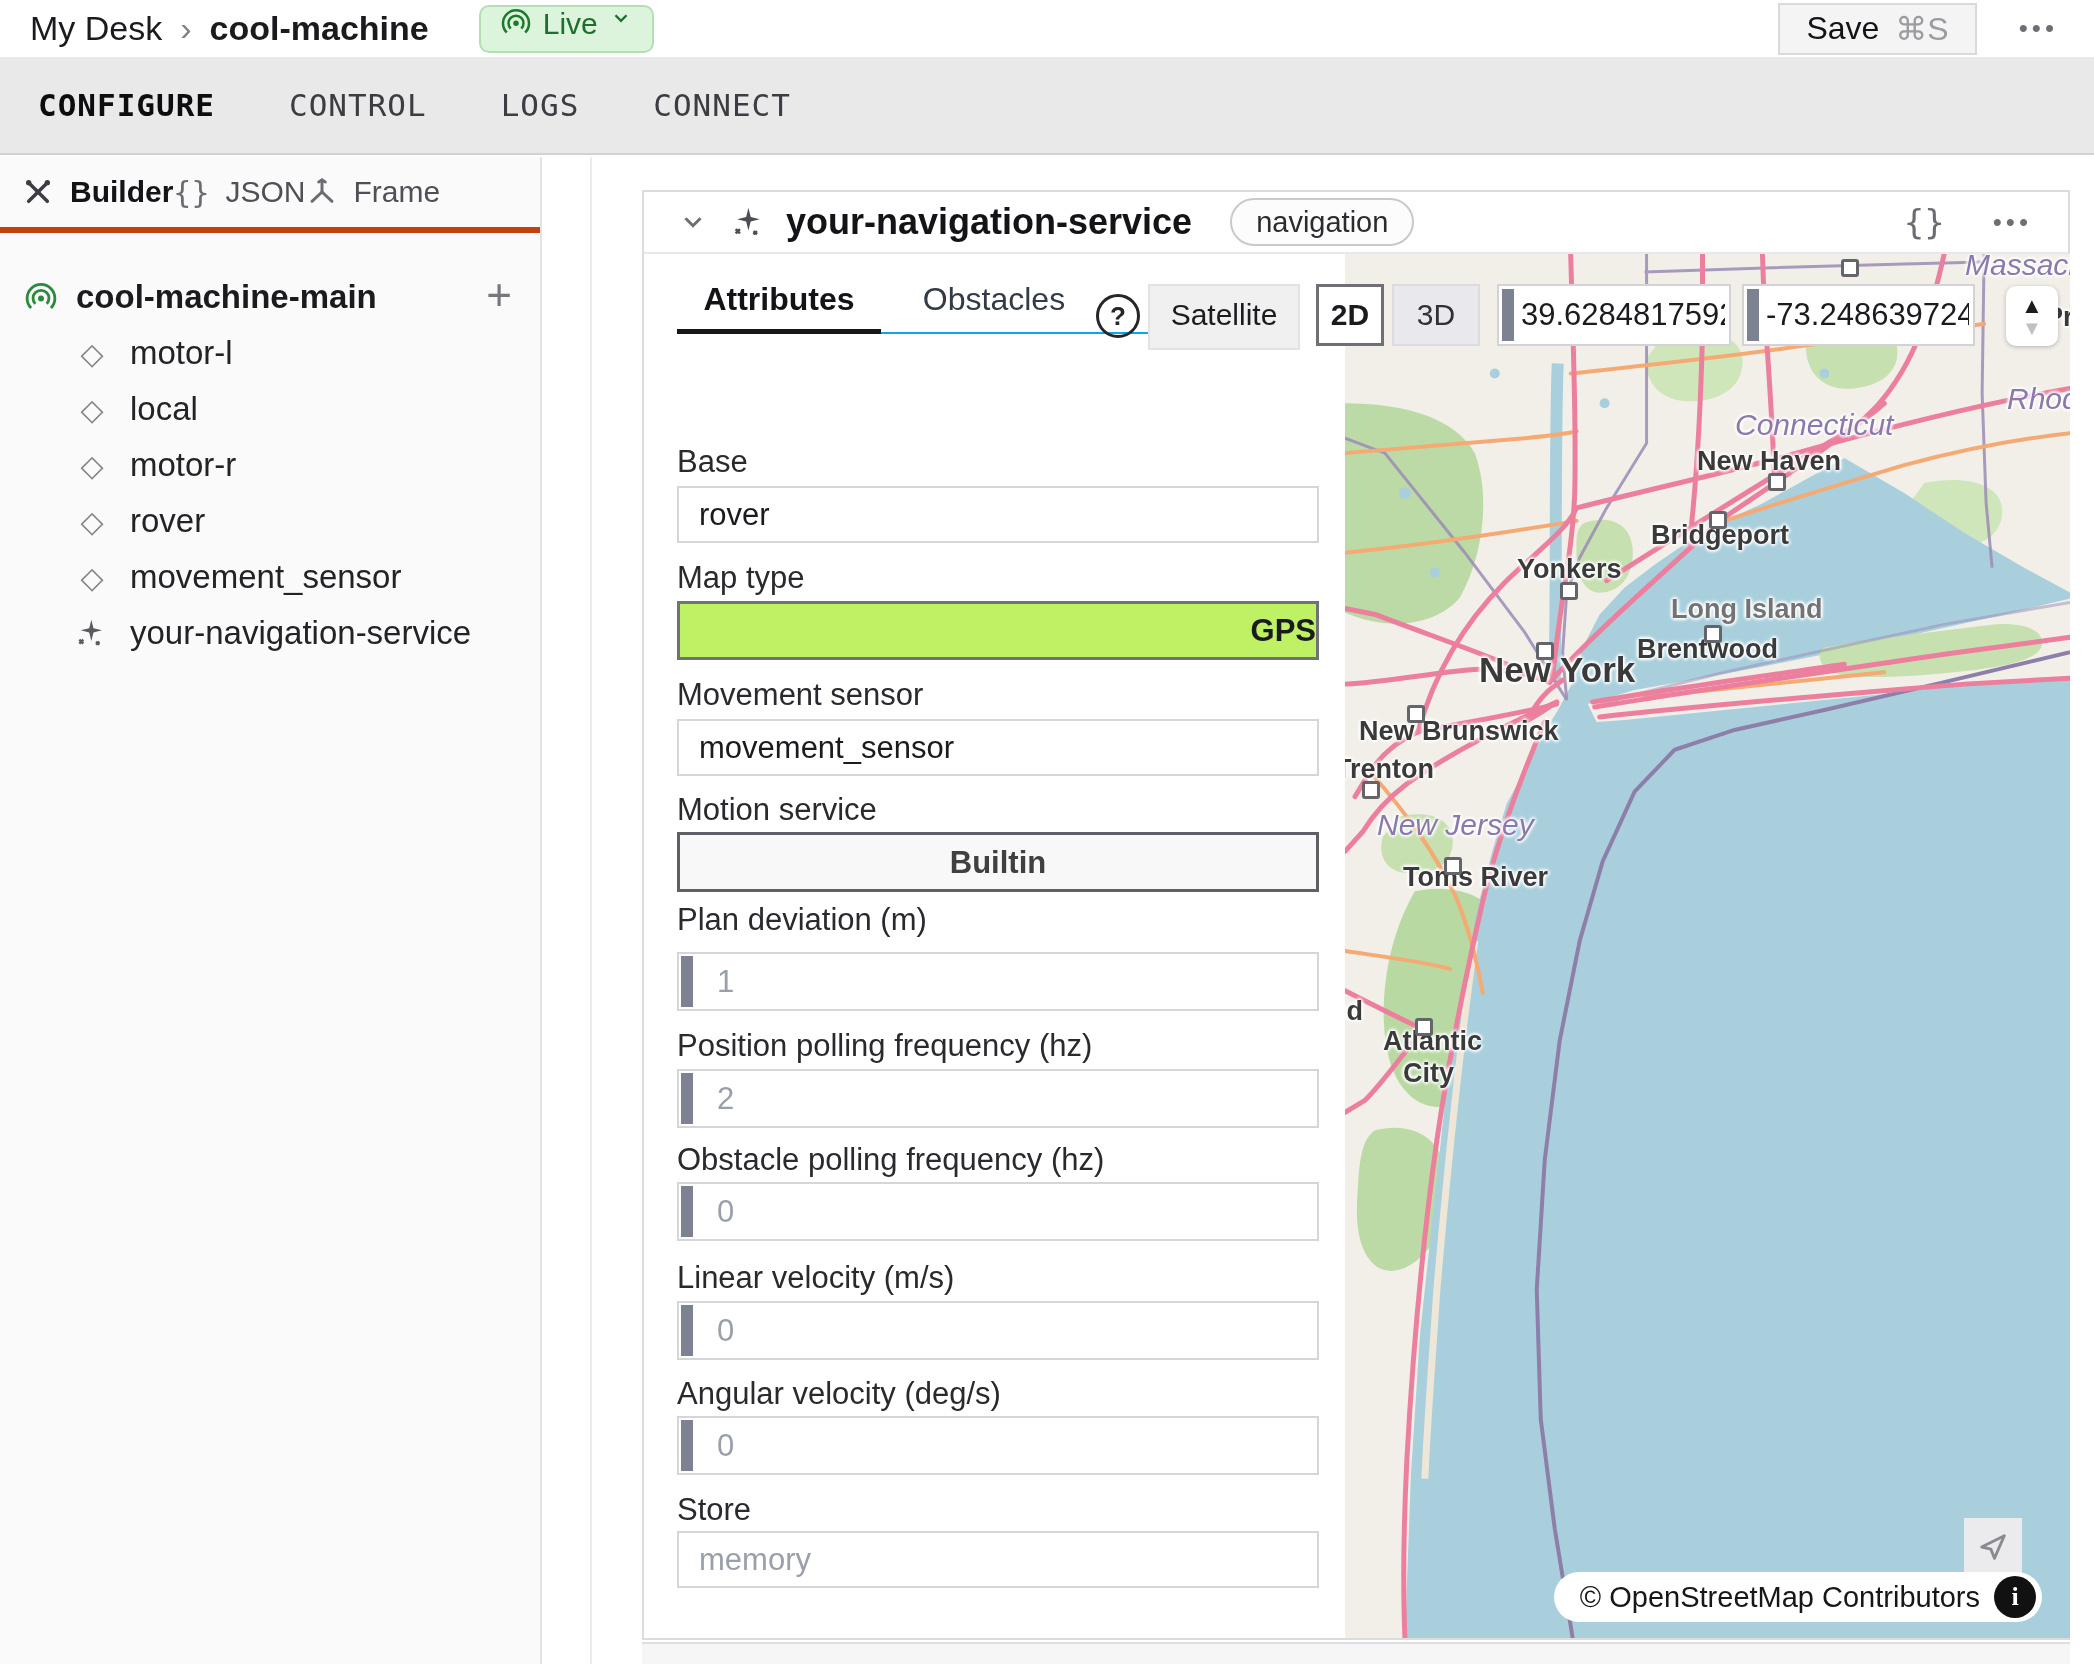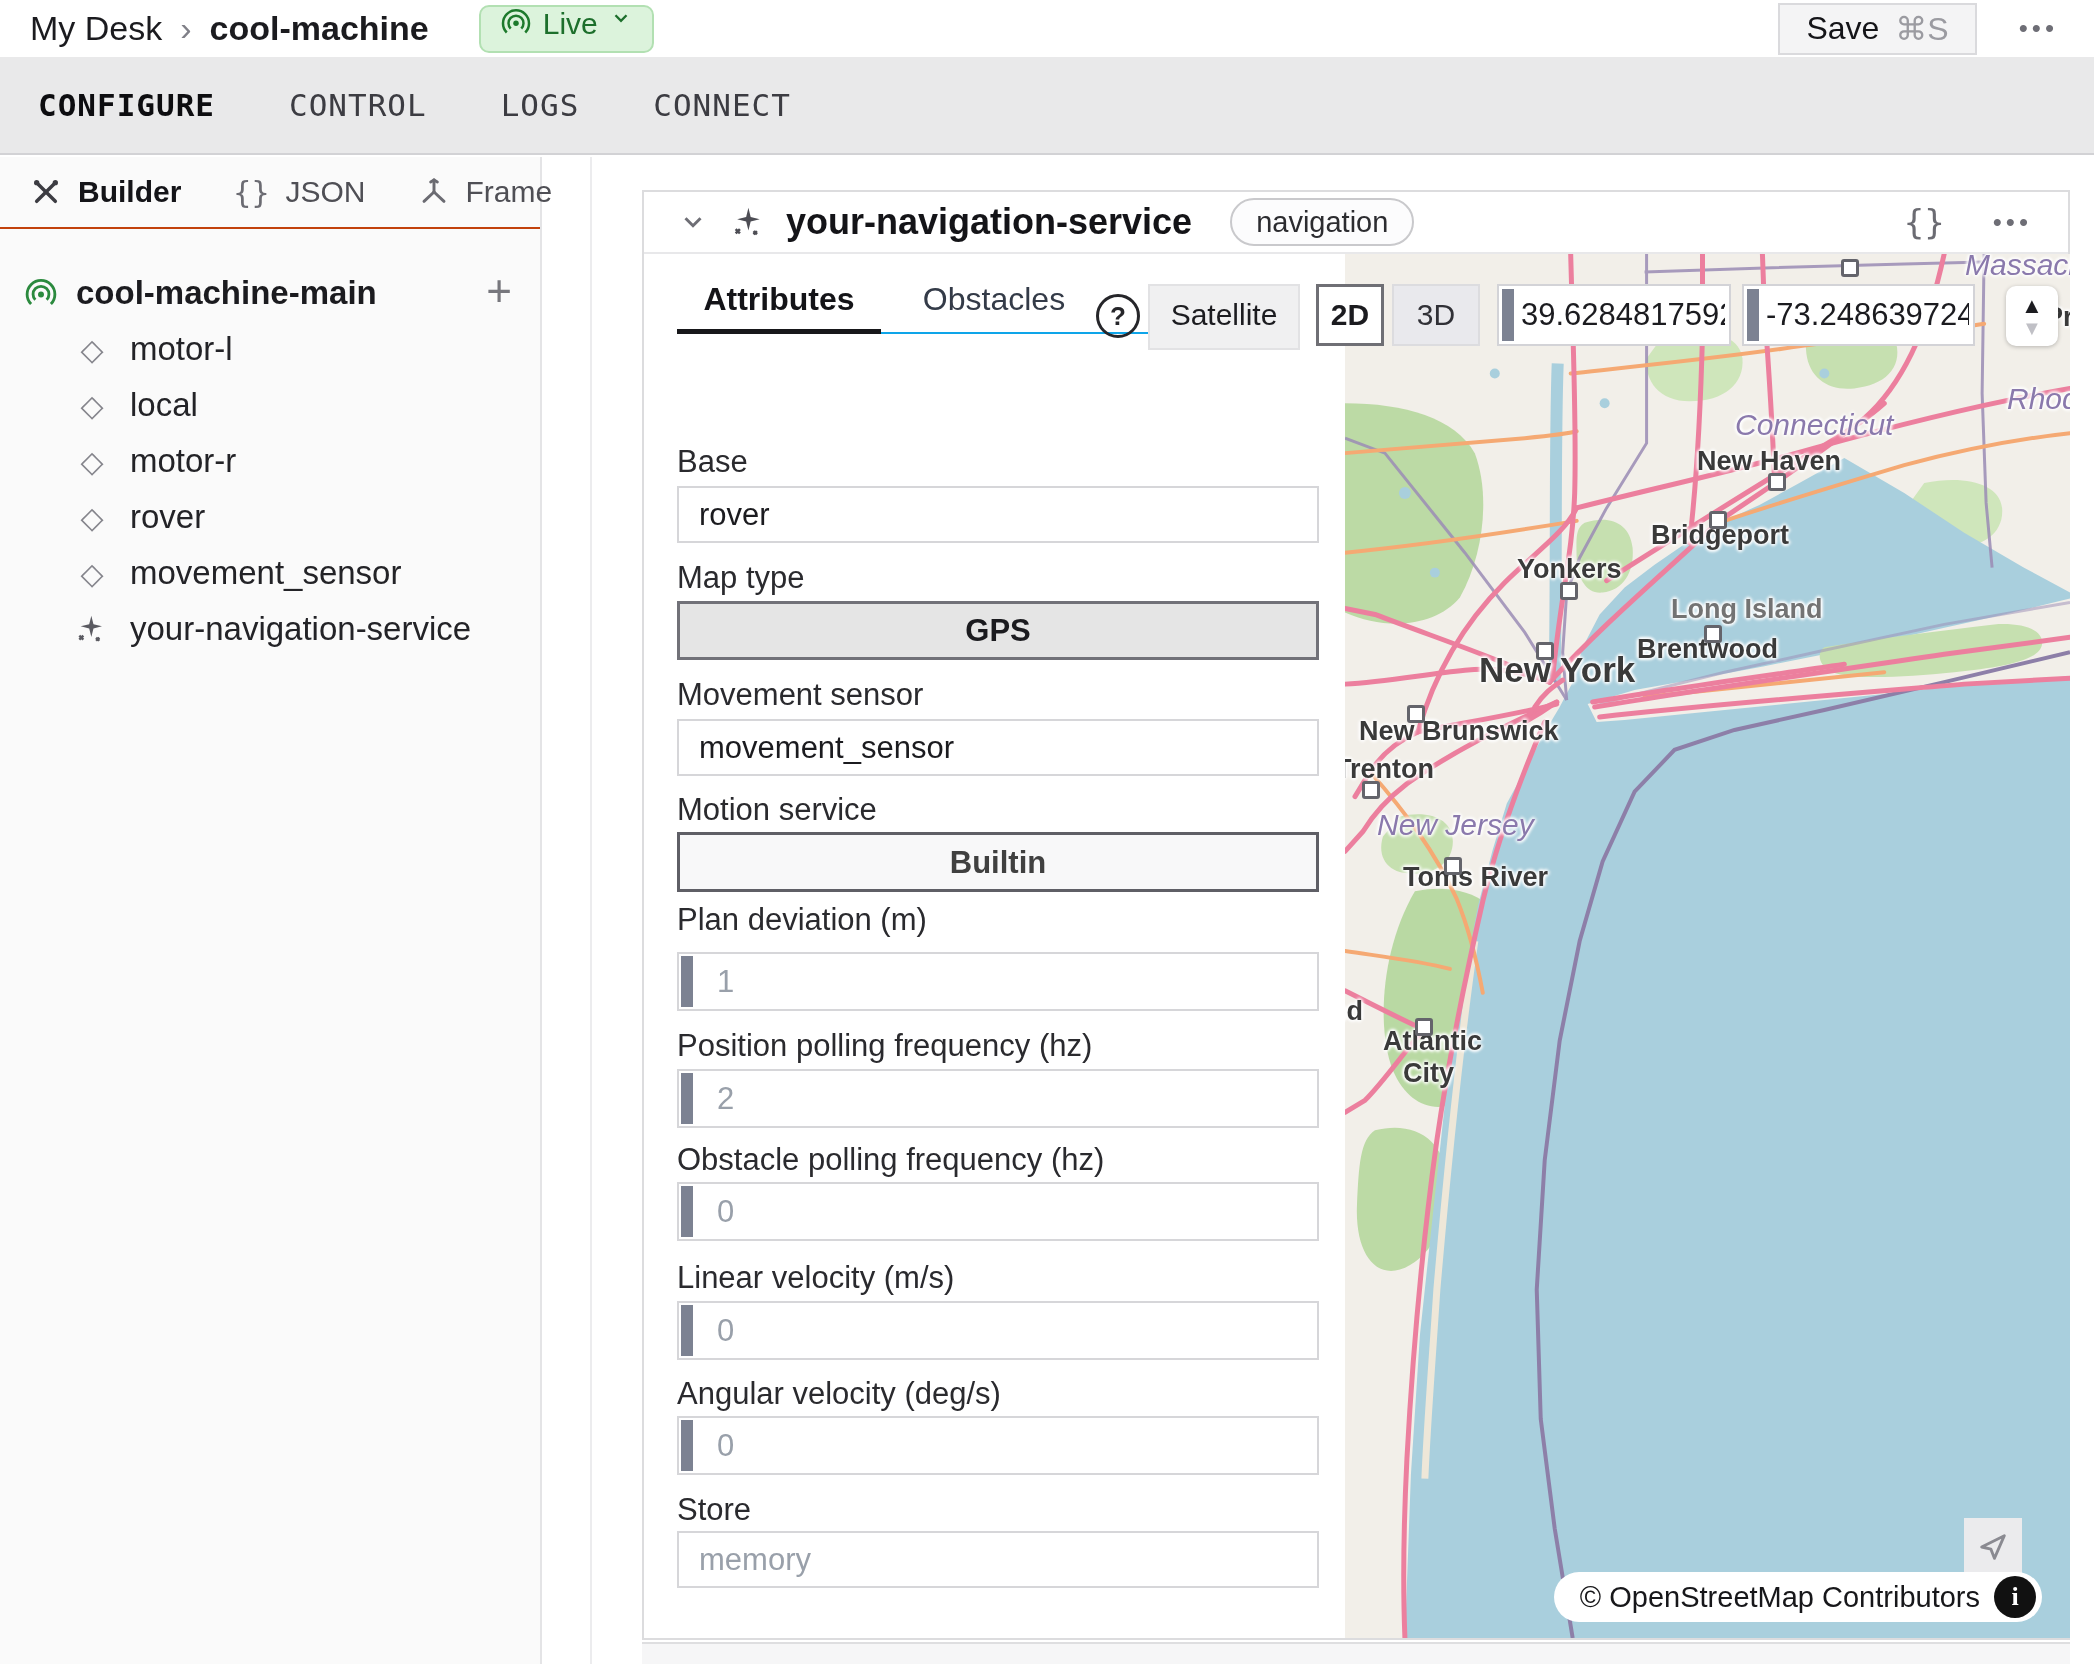--- a/index.html
+++ b/index.html
@@ -23,21 +23,21 @@
   
   .navbar{position:absolute;left:0;top:57px;width:100%;height:98px;background:#e9e9ea;border-bottom:2px solid #d2d2d5;
           display:flex;align-items:center;padding-left:38px;box-sizing:border-box;gap:74px;
           font-family:"DejaVu Sans Mono",monospace;font-size:31px;letter-spacing:1px;color:#3c3c42;}
   .navtab{cursor:pointer;text-align:center;}
   .navtab.active{font-weight:700;color:#0d0d10;}
 
   
   .sidebar{position:absolute;left:0;top:157px;width:540px;bottom:0;background:#fafafa;border-right:2px solid #e4e4e6;}
   .gutter{position:absolute;left:590px;top:157px;bottom:0;border-left:2px solid #ececee;}
-  .sb-toolbar{height:70px;border-bottom:2px solid #c2410c;display:flex;align-items:center;padding-left:30px;gap:52px;}
+  .sb-toolbar{height:70px;border-bottom:6px solid #c2410c;display:flex;align-items:center;padding-left:22px;}
   .sb-view{display:flex;align-items:center;gap:16px;font-size:30px;color:#4f4f55;cursor:pointer;}
   .sb-view.active{font-weight:700;color:#141418;}
   .mono-ic{font-family:"DejaVu Sans Mono",monospace;color:#6b6b72;font-size:30px;}
   .tree{padding-top:36px;}
   .tree-root{display:flex;align-items:center;height:56px;padding-left:24px;position:relative;cursor:pointer;}
   .tree-root .rname{font-weight:700;font-size:33px;margin-left:18px;}
   .plusbtn{position:absolute;right:28px;top:4px;font-size:44px;font-weight:300;color:#77777d;cursor:pointer;line-height:44px;}
   .tree-item{display:flex;align-items:center;height:56px;padding-left:74px;gap:20px;font-size:33px;color:#232327;cursor:pointer;}
   .dmnd{font-size:30px;color:#85858c;width:36px;text-align:center;}
 
@@ -77,22 +77,22 @@
   
   .formcol{position:absolute;left:0;top:62px;width:701px;bottom:0;}
   .field{position:absolute;left:33px;width:642px;}
   .flabel{font-size:31px;color:#2a2a2e;}
   .finput{width:100%;height:57px;border:2px solid #d6d6d9;box-sizing:border-box;font-size:31px;color:#1b1b1f;
           padding:0 0 0 20px;font-family:"Liberation Sans",sans-serif;outline:none;background:#fff;}
   .finput::placeholder{color:#99a0aa;opacity:1;}
   .numwrap{position:relative;width:100%;height:59px;}
   .numwrap .dragbar{position:absolute;left:4px;top:4px;bottom:4px;width:12px;background:#7c8292;z-index:2;}
   .numwrap .finput{height:59px;padding-left:38px;}
-  .gpsbtn{width:100%;height:59px;background:#e5e5e5;border:3px solid #717178;box-sizing:border-box;
-          font-weight:700;font-size:31px;text-align:center;line-height:53px;cursor:pointer;}
+  .gpsbtn{width:100%;height:59px;background:#bef264;border:3px solid #717178;box-sizing:border-box;
+          font-weight:700;font-size:31px;text-align:right;line-height:53px;cursor:pointer;}
   .seg{display:flex;width:100%;height:60px;}
   .seg .opt{flex:1;box-sizing:border-box;text-align:center;font-size:31px;line-height:56px;cursor:pointer;}
   .seg .opt.sel{background:#f8f8f9;border:3px solid #5f5f66;font-weight:700;color:#404040;}
   .seg .opt.uns{background:#e9e9ed;border:2px solid #e2e2e5;border-left:none;color:#26262b;}
   .subhead{position:absolute;left:33px;font-weight:700;font-size:33px;color:#141418;}
 
   
   .mapwrap{position:absolute;left:701px;top:62px;width:725px;height:1384px;overflow:hidden;background:#f2efe9;cursor:grab;}
   .mlabel{position:absolute;white-space:nowrap;font-size:27px;font-weight:700;color:#3a3a3a;
           text-shadow:-2px 0 3px #fff,2px 0 3px #fff,0 -2px 3px #fff,0 2px 3px #fff;}

